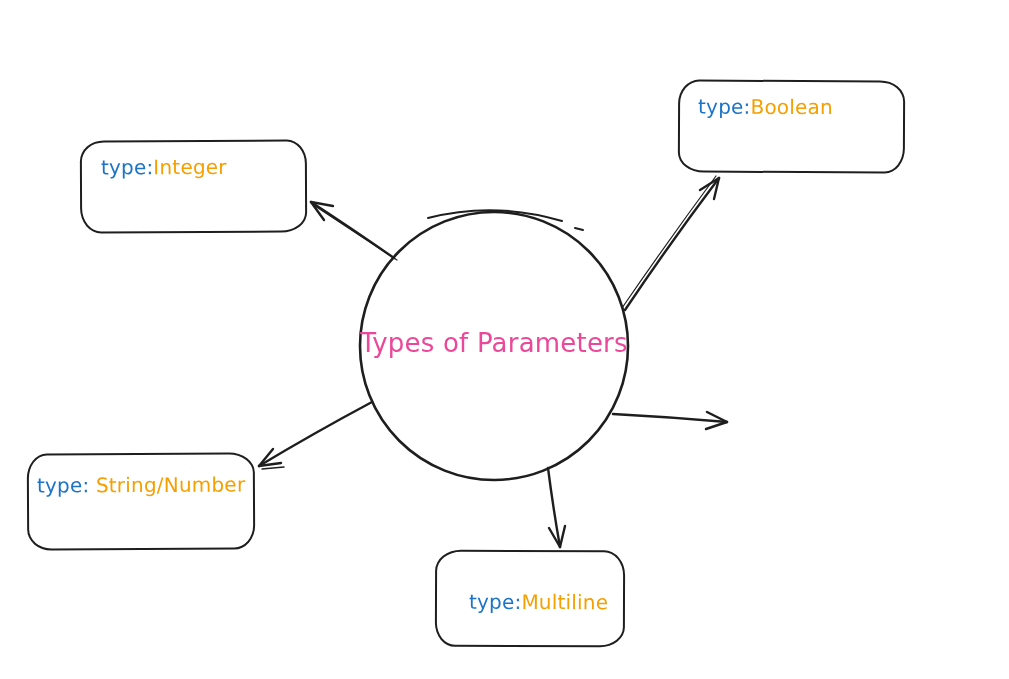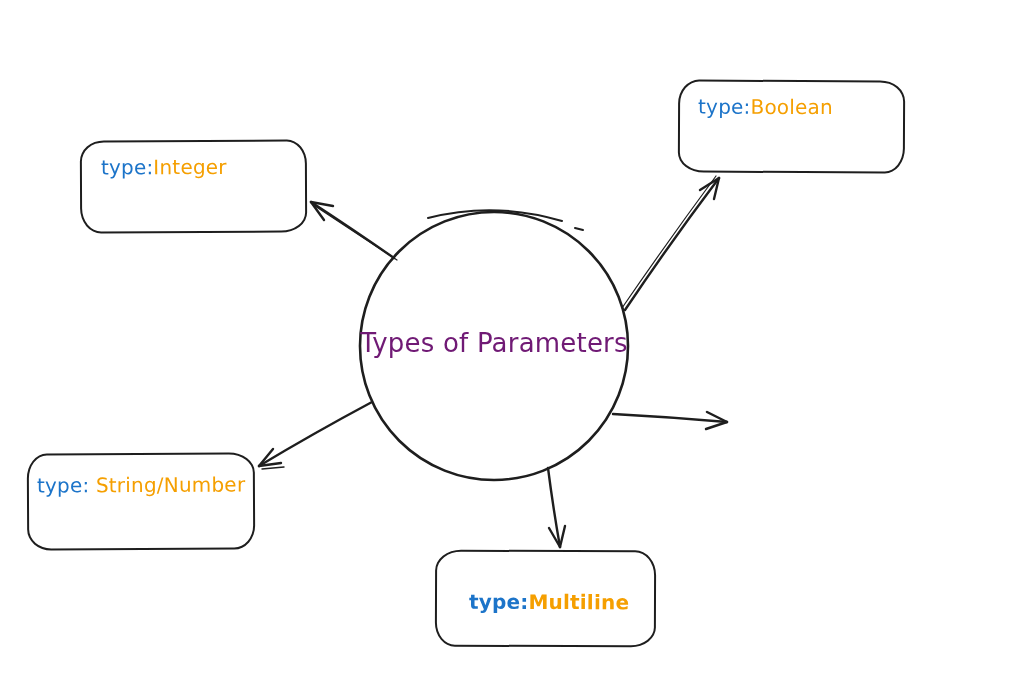--- a/index.html
+++ b/index.html
@@ -38,40 +38,40 @@
   .type-prefix { color: #1c74c9; }
   .type-name   { color: #f59f00; }
   .center-label {
     position: absolute;
     left: 357px;
     top: 328px;
     width: 274px;
     text-align: center;
     font-size: 26px;
     line-height: 30px;
-    color: #701a75;
+    color: #ec4899;
     white-space: nowrap;
     letter-spacing: 0.2px;
   }
   
   .node-string    { left: 80px;  top: 140px; width: 227px; height: 93px;
                     border-radius: 24px 20px 26px 21px / 21px 24px 20px 25px;
                     transform: rotate(-0.25deg); }
   .node-boolean   { left: 678px; top: 80px;  width: 227px; height: 93px;
                     border-radius: 21px 25px 20px 26px / 24px 21px 25px 20px;
                     transform: rotate(0.25deg); }
   .node-password  { left: 730px; top: 388px; width: 216px; height: 84px;
                     border-radius: 25px 20px 24px 21px / 20px 24px 21px 25px;
                     transform: rotate(-0.2deg); }
   .node-integer   { left: 27px;  top: 453px; width: 228px; height: 97px;
                     border-radius: 20px 26px 21px 24px / 25px 20px 24px 21px;
                     transform: rotate(-0.3deg); }
-  .node-multiline { left: 435px; top: 550px; width: 221px; height: 97px;
+  .node-multiline { left: 435px; top: 550px; width: 190px; height: 97px;
                     border-radius: 26px 21px 25px 20px / 21px 25px 20px 24px;
-                    transform: rotate(0.2deg); font-weight: bold; }
+                    transform: rotate(0.2deg); }
 
   .label-string    { left: 19px; top: 12px; }
   .label-boolean   { left: 18px; top: 12px; text-align: center; }
   .label-password  { left: 14px; top: 27px; }
   .label-integer   { left: 8px;  top: 17px; }
   .label-multiline { left: 32px; top: 37px; }
 </style>
 </head>
 <body>
 

